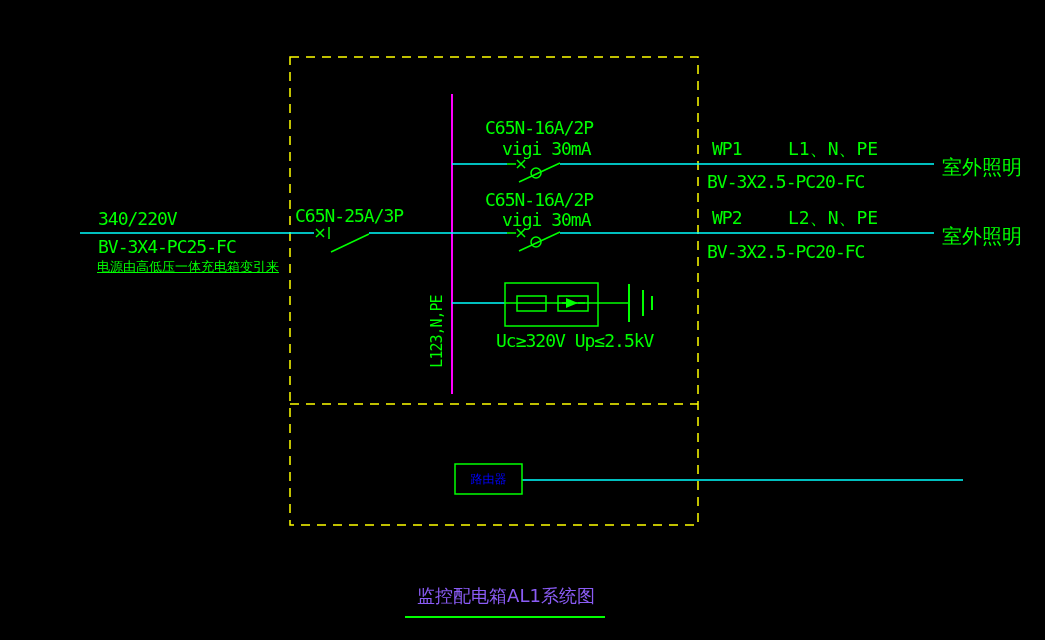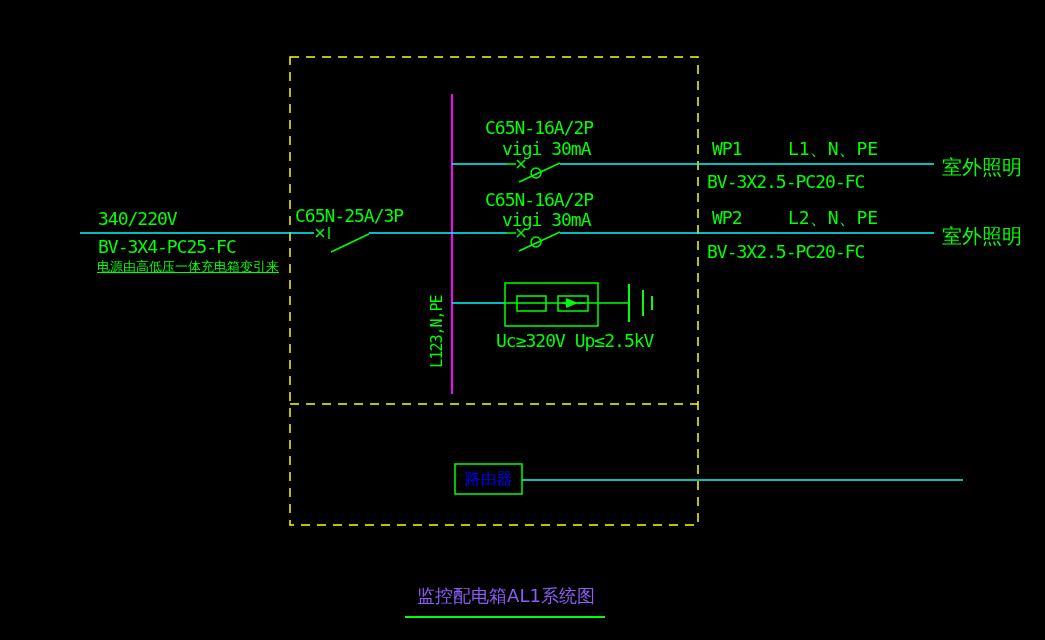--- a/index.html
+++ b/index.html
@@ -14,21 +14,21 @@
   }
   .cjk{font-size:20px;letter-spacing:0;font-family:"DejaVu Sans",sans-serif;}
   .note{font-size:13px;letter-spacing:0;font-family:"DejaVu Sans",sans-serif;text-decoration:underline;}
   .vert{
     width:106px;text-align:center;transform:rotate(-90deg);
     font-size:15px;letter-spacing:-1px;
   }
   .router-label{
     position:absolute;left:455px;top:464px;width:67px;height:30px;
     display:flex;align-items:center;justify-content:center;
-    color:#0000ff;font-size:16px;letter-spacing:0;
+    color:#0000ff;font-size:12px;letter-spacing:0;
     font-family:"DejaVu Sans",sans-serif;
   }
   .title{
     position:absolute;left:400px;top:584px;width:212px;text-align:center;
     color:#8b5cf6;font-size:18px;letter-spacing:0;white-space:nowrap;
     font-family:"DejaVu Sans",sans-serif;
   }
   .title-underline{
     position:absolute;left:405px;top:616px;width:200px;height:2px;background:#00ff00;
   }

